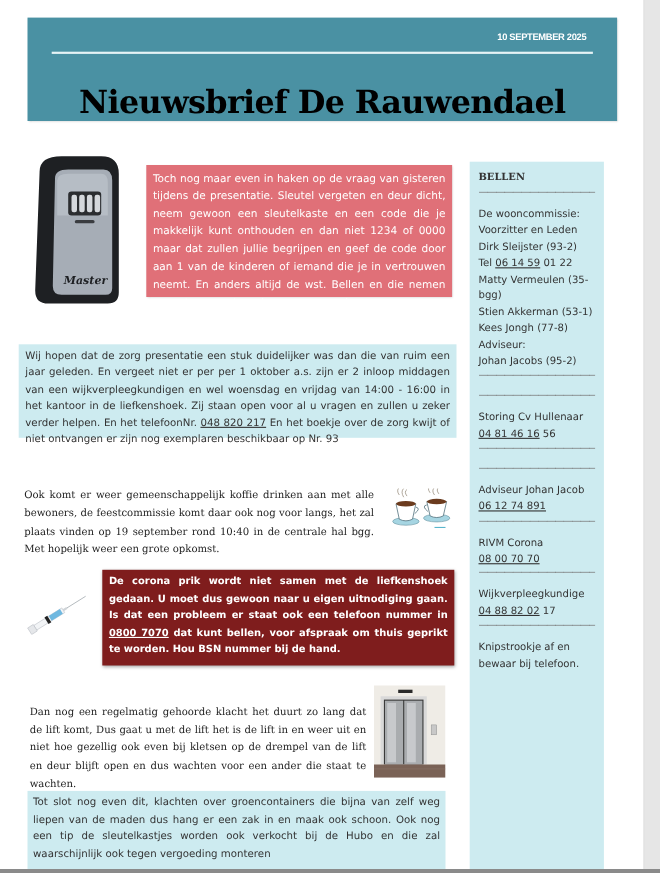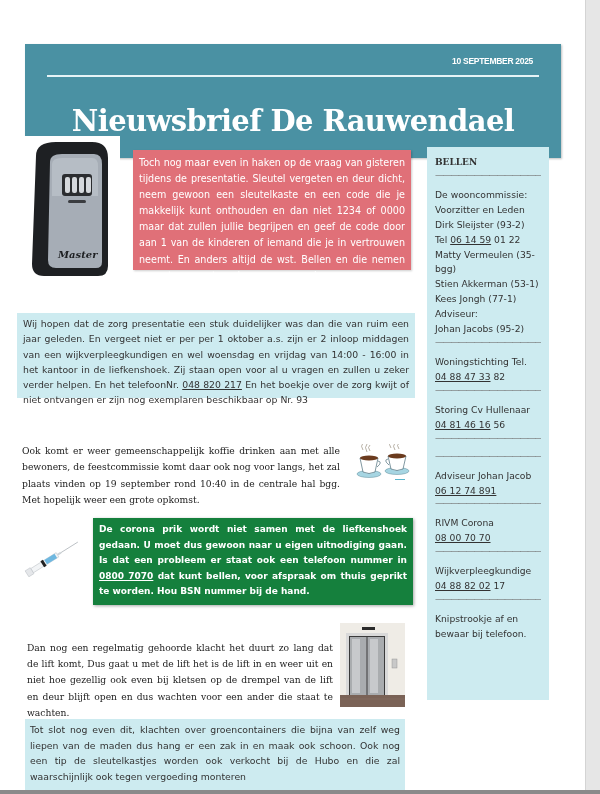--- a/index.html
+++ b/index.html
@@ -16,53 +16,53 @@
   }
   .scroll-edge {
     position: absolute; left: 586px; top: 0; width: 14px; height: 794px;
     background: #e6e6e6;
   }
   .bottom-bar {
     position: absolute; left: 0; top: 790px; width: 600px; height: 4px;
     background: #8a8a8a;
   }
   .masthead {
-    position: absolute; left: 25px; top: 44px; width: 536px; height: 114px;
+    position: absolute; left: 25px; top: 16px; width: 536px; height: 94px;
     background: #4a91a3;
     box-shadow: 1px 1px 2px rgba(0,0,0,0.25);
   }
   .masthead .date {
     position: absolute; right: 28px; top: 12px;
     color: #ffffff; font-family: "Liberation Sans", sans-serif;
     font-weight: bold; font-size: 8.5px; letter-spacing: -0.3px;
   }
   .masthead .rule {
     position: absolute; left: 22px; right: 22px; top: 31px; height: 2px;
     background: #e6f3f6;
   }
   .masthead .title {
     position: absolute; left: 0; right: 0; top: 60px;
-    text-align: center; color: #ffffff;
+    text-align: center; color: #000000;
     font-family: "DejaVu Serif", serif; font-weight: bold;
     font-size: 29px; letter-spacing: -0.6px;
   }
   .img-lockbox {
     position: absolute; left: 22px; top: 136px; width: 98px; height: 148px;
   }
   .red-box {
     position: absolute; left: 133px; top: 150px; width: 278px; height: 120px;
     background: #e07078;
     box-shadow: 1px 1px 2px rgba(0,0,0,0.2);
     box-sizing: border-box; padding: 5px 6px;
     color: #ffffff; font-family: "DejaVu Sans", sans-serif;
     font-size: 9.6px; line-height: 16.1px; text-align: justify;
   }
   .red-box b { font-weight: bold; }
   .sidebar {
-    position: absolute; left: 427px; top: 147px; width: 122px; height: 553px;
+    position: absolute; left: 427px; top: 147px; width: 122px; height: 647px;
     background: #cdebf0;
     box-sizing: border-box; padding: 8px 8px;
     color: #333333; font-family: "DejaVu Sans", sans-serif;
     font-size: 9.2px; line-height: 14.9px;
   }
   .sidebar .head {
     font-family: "DejaVu Serif", serif; font-weight: bold; font-size: 9px;
     color: #333;
   }
   .sidebar .sep {
@@ -84,21 +84,21 @@
     font-size: 9.2px; line-height: 16.3px; text-align: justify;
   }
   .img-coffee {
     position: absolute; left: 355px; top: 444px; width: 58px; height: 40px;
   }
   .img-syringe {
     position: absolute; left: 22px; top: 537px; width: 62px; height: 40px;
   }
   .teal-box {
     position: absolute; left: 93px; top: 518px; width: 320px; height: 87px;
-    background: #15803d;
+    background: #7f1d1d;
     box-shadow: 1px 1px 3px rgba(0,0,0,0.35);
     box-sizing: border-box; padding: 4px 6px;
     color: #ffffff; font-family: "DejaVu Sans", sans-serif; font-weight: bold;
     font-size: 9px; line-height: 15.5px; text-align: justify;
   }
   .teal-box u { text-decoration: underline; }
   .lift-text {
     position: absolute; left: 27px; top: 624px; width: 306px;
     color: #222; font-family: "DejaVu Serif", serif;
     font-size: 9.2px; line-height: 16.2px; text-align: justify; margin-top: 16px;
@@ -199,29 +199,25 @@
   <div class="sidebar">
     <div class="head">BELLEN</div>
     <div class="sep">——————————————</div>
 
     <div>De wooncommissie:</div>
     <div>Voorzitter en Leden</div>
     <div>Dirk Sleijster (93-2)</div>
     <div><span>Tel </span><u>06 14 59</u><span> 01 22</span></div>
     <div>Matty Vermeulen (35-bgg)</div>
     <div>Stien Akkerman (53-1)</div>
-    <div>Kees Jongh (77-1)</div>
+    <div>Kees Jongh (77-8)</div>
     <div>Adviseur:</div>
     <div>Johan Jacobs (95-2)</div>
     <div class="sep">——————————————</div>
 
-    <div>
-      <div>Woningstichting Tel.</div>
-      <div><u>04 88 47 33</u><span> 82</span></div>
-    </div>
     <div class="sep">——————————————</div>
 
     <div>
       <div>Storing Cv Hullenaar</div>
       <div><u>04 81 46 16</u><span> 56</span></div>
     </div>
     <div class="sep">——————————————</div>
 
     <div class="sep">——————————————</div>
 

